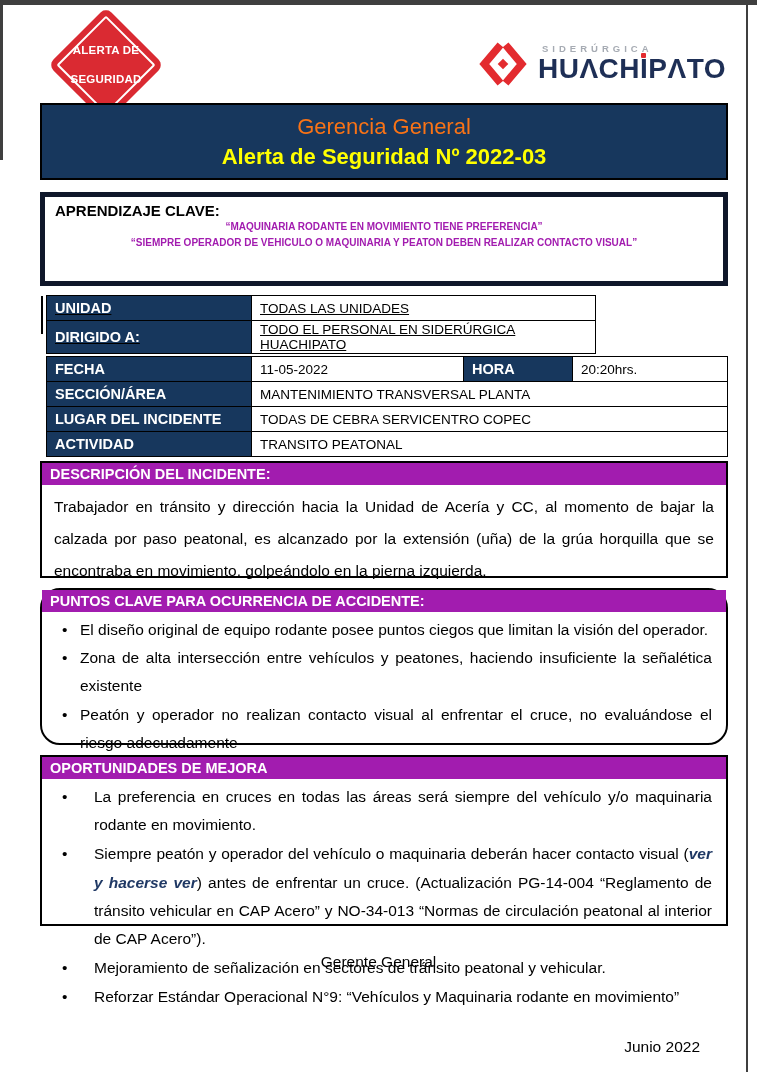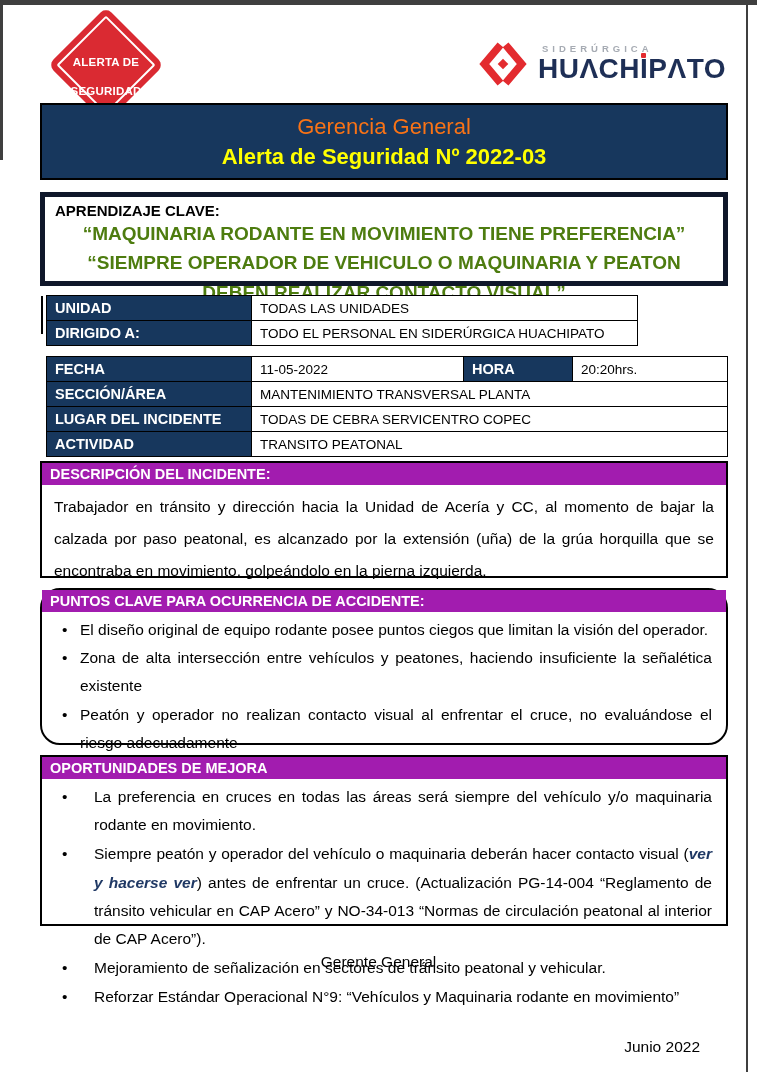--- a/index.html
+++ b/index.html
@@ -9,21 +9,21 @@
   
   .scan-top{position:absolute;left:0;top:0;width:757px;height:5px;background:#3f3f3f;}
   .scan-left{position:absolute;left:0;top:0;width:3px;height:160px;background:#3f3f3f;}
   .scan-right{position:absolute;left:746px;top:0;width:2px;height:1072px;background:#3f3f3f;}
 
   
   .badge-wrap{position:absolute;left:48px;top:8px;width:116px;height:114px;}
   .badge-diamond{position:absolute;left:17px;top:16px;width:82px;height:82px;background:#da2a32;
     transform:rotate(45deg);border-radius:8px;
     box-shadow:inset 0 0 0 6px #da2a32, inset 0 0 0 8px #fff;}
-  .badge-text{position:absolute;left:0;top:12px;width:116px;height:114px;display:flex;
+  .badge-text{position:absolute;left:0;top:0;width:116px;height:114px;display:flex;
     flex-direction:column;align-items:center;justify-content:center;gap:16px;
     color:#fff;font-weight:bold;font-size:11.5px;line-height:1.15;letter-spacing:.2px;text-align:center;}
 
   
   .hua{position:absolute;left:478px;top:33px;width:250px;height:62px;display:flex;align-items:center;gap:10px;}
   .hua-icon{width:50px;height:50px;flex:0 0 auto;}
   .hua-textcol{display:flex;flex-direction:column;}
   .hua-sider{font-size:9.5px;letter-spacing:4px;color:#a6abb3;font-weight:bold;margin-left:4px;}
   .hua-word{font-size:28px;font-weight:bold;color:#1e2f56;letter-spacing:.5px;line-height:1.1;}
   .hua-i{position:relative;display:inline-block;}
@@ -33,30 +33,30 @@
   .hdr{position:absolute;left:40px;top:103px;width:688px;height:77px;background:#17375d;
     border:2px solid #000;box-sizing:border-box;display:flex;flex-direction:column;
     align-items:center;justify-content:center;gap:4px;}
   .hdr-title{color:#f97316;font-size:22px;}
   .hdr-sub{color:#ffff00;font-size:22px;font-weight:bold;}
 
   
   .apr{position:absolute;left:40px;top:192px;width:688px;height:94px;border:5px solid #0f172a;
     box-sizing:border-box;padding:5px 10px;}
   .apr-label{font-weight:bold;font-size:15px;}
-  .apr-blue{color:#4d7c0f;font-weight:bold;font-size:19px;text-align:center;line-height:1.55;}
+  .apr-blue{color:#a21caf;font-weight:bold;font-size:10px;text-align:center;line-height:1.55;}
 
   
   .tbl{position:absolute;border-collapse:collapse;}
   .tbl td{border:1.5px solid #000;padding:1px 8px;height:22px;}
   .tbl .lab{background:#17375d;color:#fff;font-weight:bold;font-size:14.5px;}
   .tbl .val{background:#fff;font-size:13.5px;}
   .tick{position:absolute;left:41px;top:296px;width:2px;height:38px;background:#000;}
 
-  .unidad{left:46px;top:295px;width:592px;}
+  .unidad{left:46px;top:295px;width:550px;text-decoration:underline;}
   .detalle{left:46px;top:356px;width:682px;}
 
   
   .secbox{position:absolute;left:40px;width:688px;border:2px solid #000;box-sizing:border-box;background:#fff;}
   .sec-hdr{background:#a21caf;color:#fff;font-size:14.5px;font-weight:bold;padding:3px 8px;}
   .sec-desc{top:461px;height:117px;}
   .sec-puntos{top:588px;height:157px;border-radius:20px;}
   .sec-oport{top:755px;height:171px;}
 
   .desc-body{padding:6px 12px 0 12px;font-size:15.5px;line-height:2.05;text-align:justify;text-align-last:left;}

